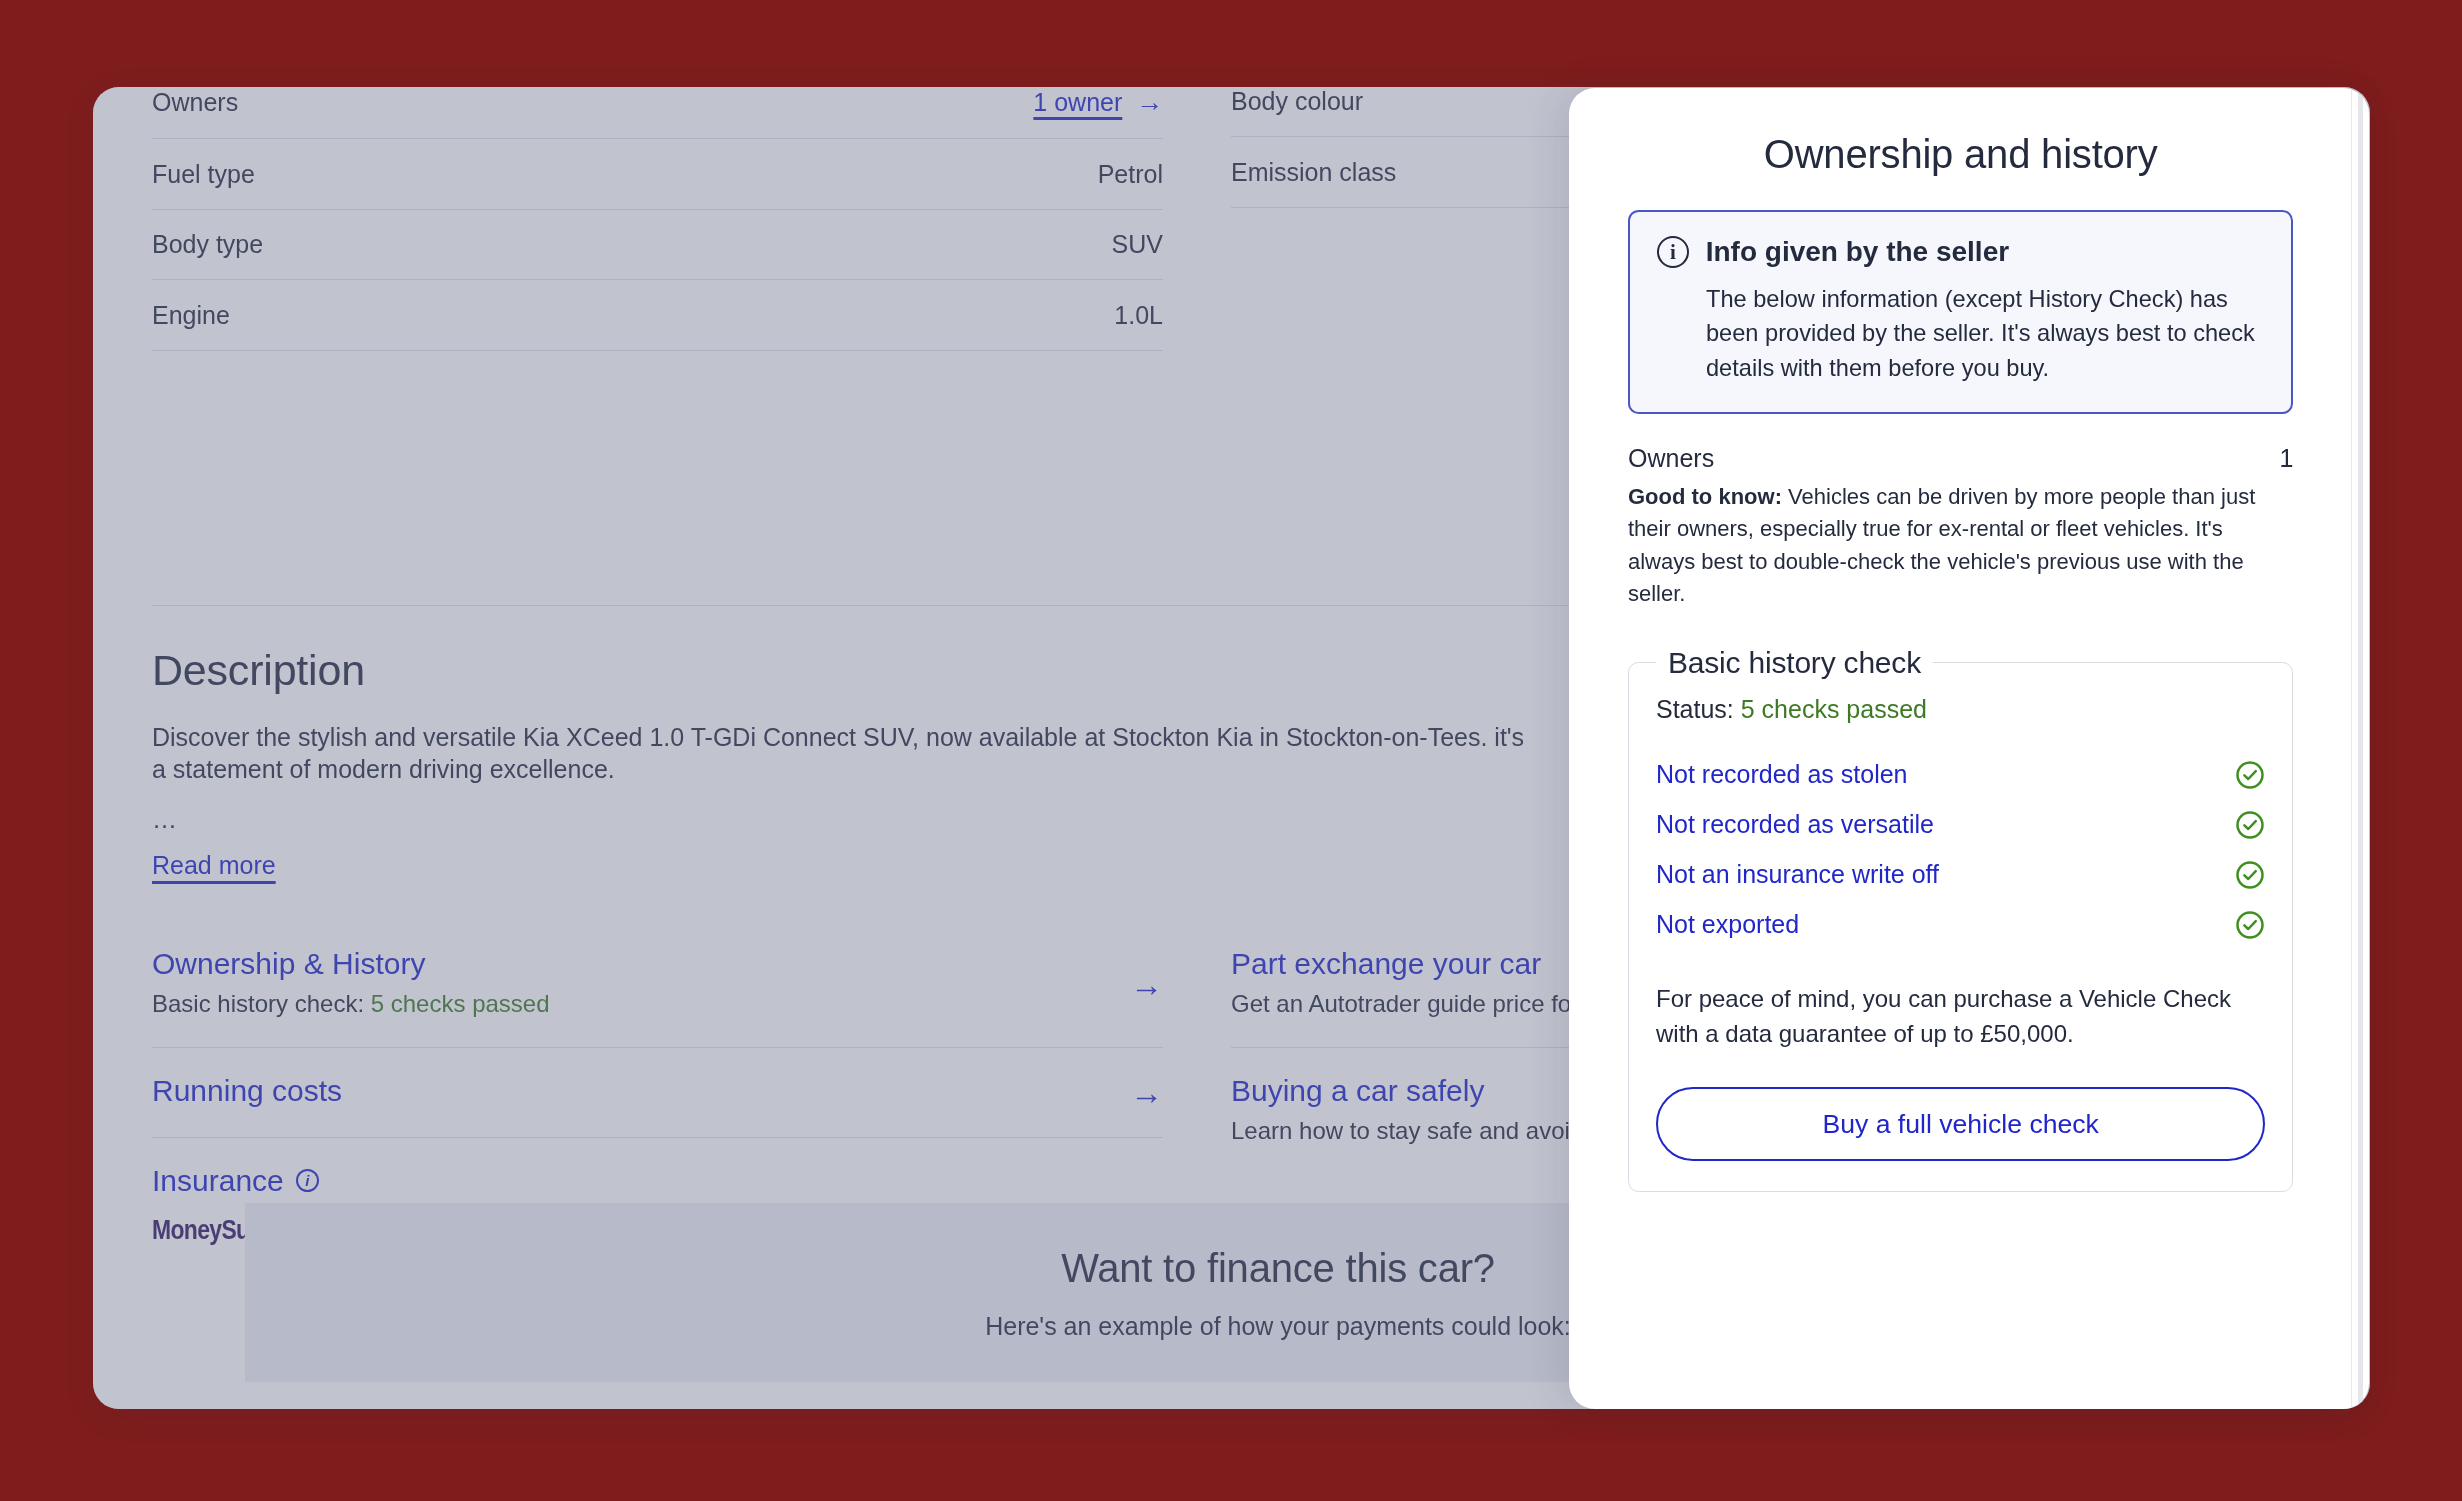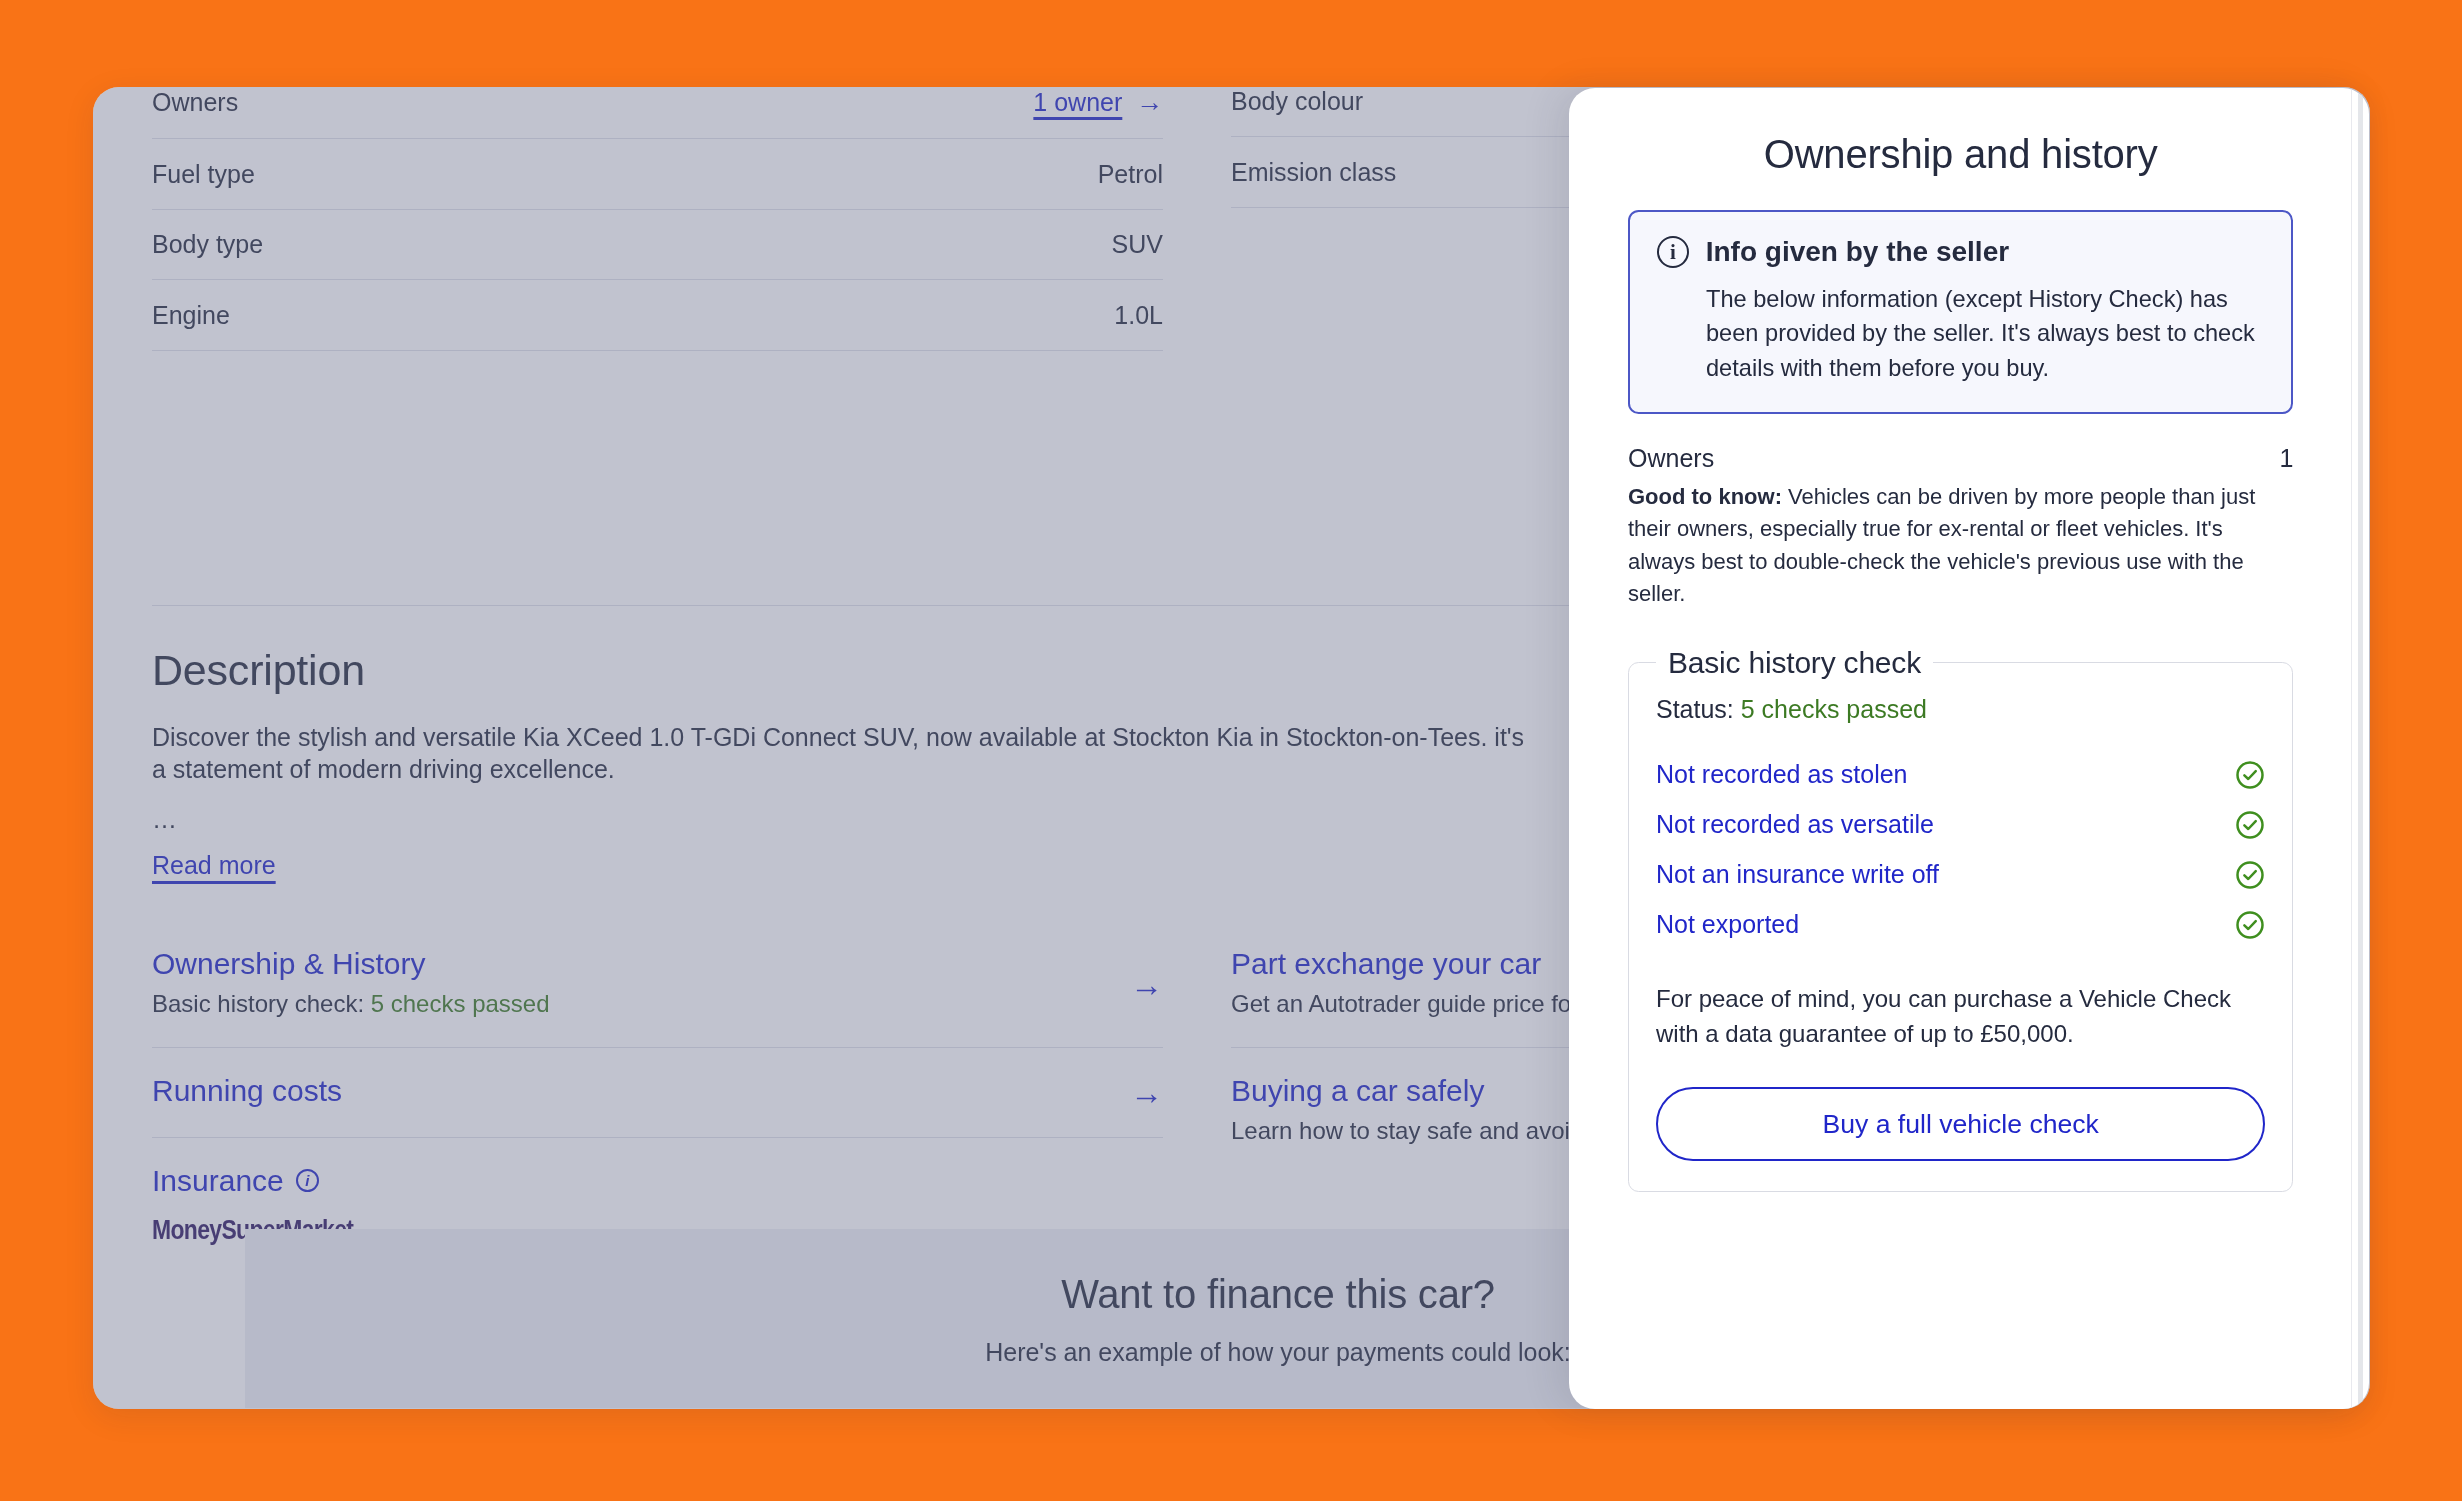--- a/index.html
+++ b/index.html
@@ -2,21 +2,21 @@
 <html style="font-size:12px"><head>
 <meta charset="utf-8">
 <style>
   * { box-sizing: border-box; margin: 0; padding: 0; }
   html, body {
     width: 2462px; height: 1502px;
     background: #f1f2f4;
     font-family: "Liberation Sans", sans-serif;
     overflow: hidden;
   }
-  .stage { position: relative; width: 2462px; height: 1502px; background: #f97316; padding-left: 8px; }
+  .stage { position: relative; width: 2462px; height: 1502px; background: #7f1d1d; padding-left: 8px; }
 
   
   .bg-card {
     position: absolute;
     left: 93px; top: 87px;
     width: 2277px; height: 1322px;
     background: #ffffff;
     border-radius: 26px;
     overflow: hidden;
     box-shadow: 0 7.6px 30px rgba(40,44,63,.10);
@@ -90,21 +90,21 @@
     color: #2f1a63; font-weight: 700; font-stretch: condensed;
     font-family: "Liberation Sans Narrow", "Liberation Sans", sans-serif;
     transform: scaleX(.82); transform-origin: left center;
   }
   .quote-link {
     position: absolute; right: 0; bottom: 15px; font-size: 25px; color: #2026c9;
     text-decoration: underline; text-underline-offset: 6.8px; text-decoration-thickness: 3px;
   }
 
   .finance-band {
-    position: absolute; left: 152px; top: 1142px; width: 2066px; height: 179px;
+    position: absolute; left: 152px; top: 1116px; width: 2066px; height: 179px;
     background: #eef0f4; text-align: center; padding-top: 43px;
   }
   .finance-band h3 { font-size: 40px; font-weight: 400; color: #252b3f; letter-spacing: -0.2px;}
   .finance-band p { font-size: 25px; color: #252b3f; margin-top: 21px; }
 
   
   .modal {
     position: absolute;
     left: 1569px; top: 88px;
     width: 800px; height: 1321px;

